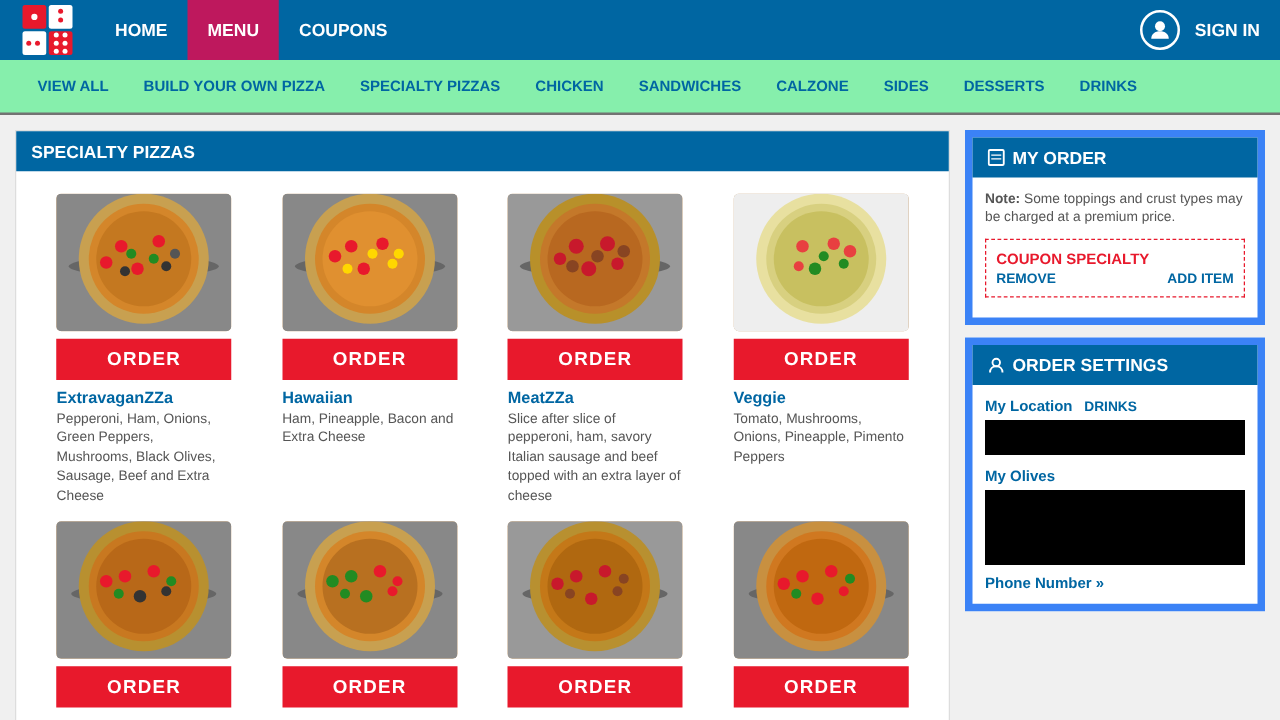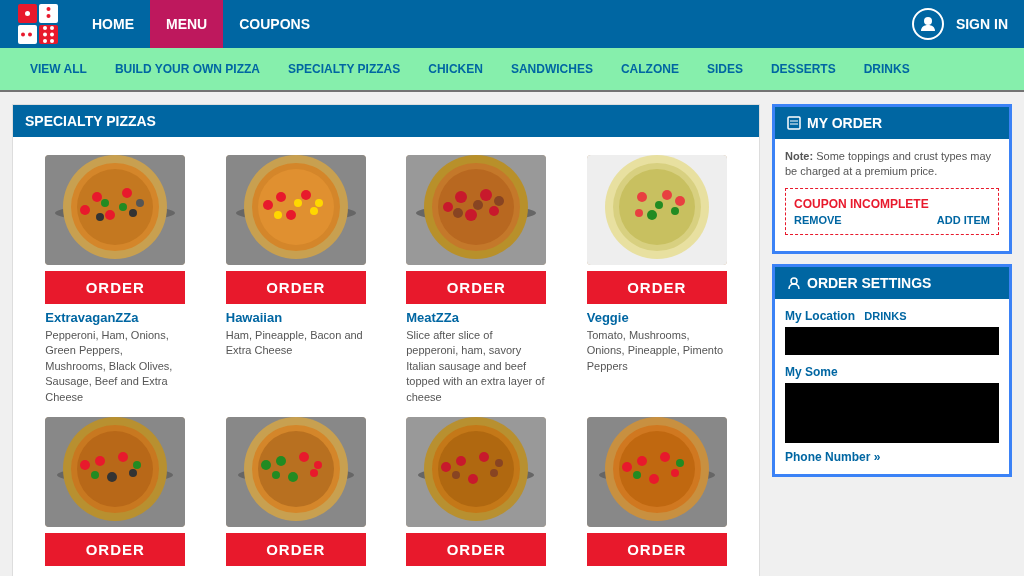--- a/index.html
+++ b/index.html
@@ -160,21 +160,21 @@
 
     
     .right-panel {
       width: 240px;
       display: flex;
       flex-direction: column;
       gap: 10px;
     }
     .order-panel, .settings-panel {
       background: white;
-      border: 3px solid #3b82f6;
+      border: 6px solid #3b82f6;
     }
     .order-panel .panel-header, .settings-panel .panel-header {
       display: flex;
       align-items: center;
       gap: 6px;
     }
     .panel-body {
       padding: 10px;
     }
     .note-text {
@@ -495,21 +495,21 @@
           <line x1="3" y1="8" x2="11" y2="8" stroke="white" stroke-width="1"></line>
         </svg>
         <span>MY ORDER</span>
       </div>
       <div class="panel-body">
         <p class="note-text">
           <strong>Note:</strong>
           <span>Some toppings and crust types may be charged at a premium price.</span>
         </p>
         <div class="coupon-box">
-          <div class="coupon-incomplete">COUPON INCOMPLETE</div>
+          <div class="coupon-incomplete">COUPON SPECIALTY</div>
           <div class="coupon-links">
             <a href="#">REMOVE</a>
             <a href="#">ADD ITEM</a>
           </div>
         </div>
       </div>
     </div>
 
     <div class="settings-panel">
       <div class="panel-header">
@@ -519,21 +519,21 @@
         </svg>
         <span>ORDER SETTINGS</span>
       </div>
       <div class="panel-body">
         <div class="settings-label">
           <span>My Location</span>
           <a href="#">DRINKS</a>
         </div>
         <div class="location-box"></div>
         <div class="settings-label">
-          <span>My Some</span>
+          <span>My Olives</span>
         </div>
         <div class="store-box"></div>
         <a href="#" class="phone-link">Phone Number »</a>
       </div>
     </div>
 
   </div>
 </div>
 
 </body></html>

